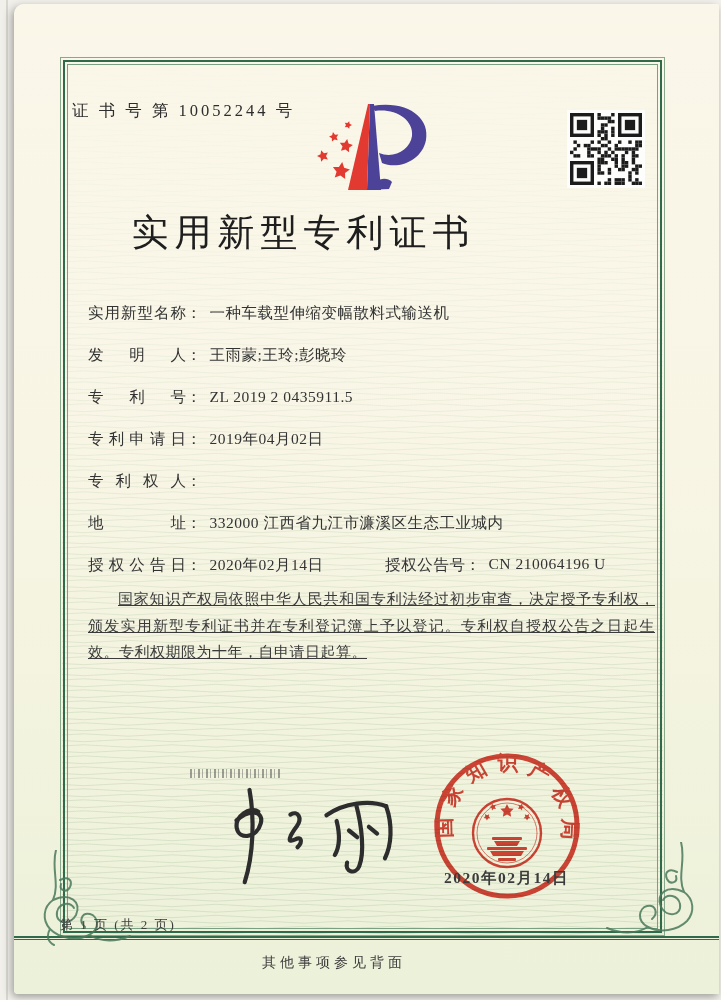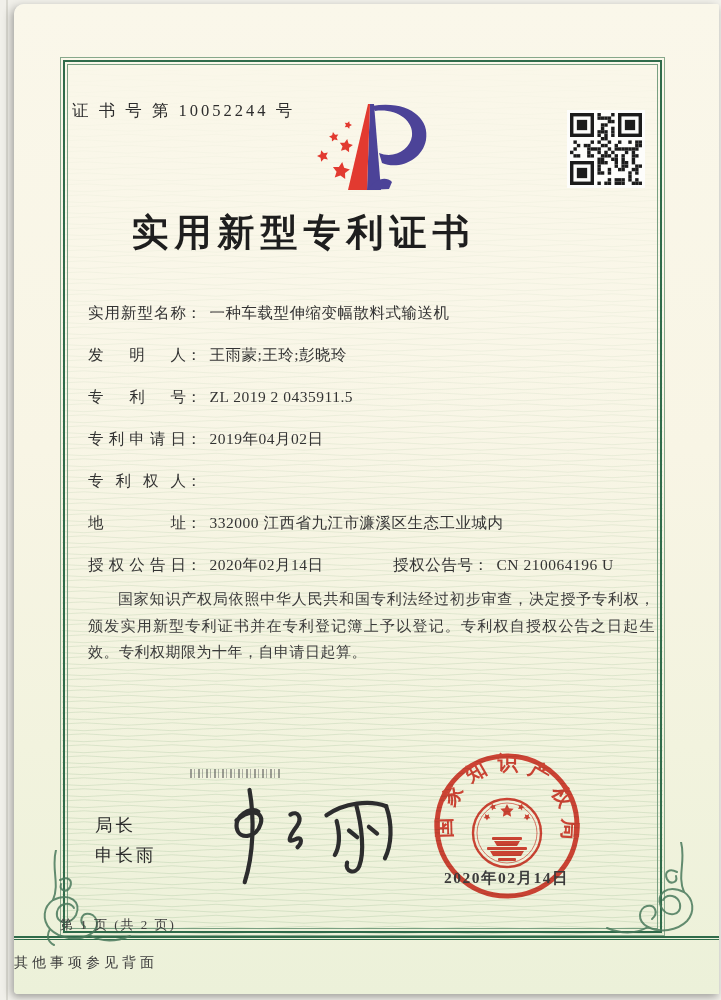--- a/index.html
+++ b/index.html
@@ -32,52 +32,52 @@
   .ornament { position:absolute; z-index:4; }
   .ornament.left { left:26px; top:846px; }
   .ornament.right { right:22px; top:838px; transform:scaleX(-1); }
 
   
   .cert-no { position:absolute; left:58px; top:96px; font-size:16.5px; letter-spacing:3px;
     color:#2d2d2d; z-index:5; }
   .logo { position:absolute; left:266px; top:94px; z-index:5; }
   .qr { position:absolute; left:553px; top:106px; width:78px; height:78px; z-index:5; background:#fdfdfb; padding:3px; }
   .title { position:absolute; left:0; top:204px; width:579px; text-align:center;
-    font-size:37px; font-weight:bold; letter-spacing:6px; color:#1e1e1e; z-index:5; }
+    font-size:37px; font-weight:normal; letter-spacing:6px; color:#1e1e1e; z-index:5; }
 
   
   .fields { position:absolute; left:74px; top:288px; width:580px; z-index:5; color:#333; }
   .frow { height:42px; display:flex; align-items:center; font-size:15.5px; position:relative; }
   .flabel { display:inline-block; width:98px; text-align:justify; text-align-last:justify; color:#333; }
   .colon { margin-right:8px; }
   .fvalue { letter-spacing:.5px; }
-  .grant2 { position:absolute; left:305px; display:flex; align-items:center; }
+  .grant2 { position:absolute; left:297px; display:flex; }
   .grant2 .flabel { width:80px; }
 
   
   .paras { position:absolute; left:74px; top:582px; width:567px; z-index:5; color:#3a3a3a;
-    font-size:15px; line-height:26.5px; text-align:justify; letter-spacing:.5px; }
+    font-size:15px; line-height:26.5px; text-align:justify; letter-spacing:.5px;text-decoration:underline; }
   .paras p { text-indent:2em; }
 
   
   .signer { position:absolute; left:81px; top:806px; z-index:5; font-size:17.5px;
     letter-spacing:3px; color:#2c2c2c; line-height:30px; }
   .signature { position:absolute; left:185px; top:772px; z-index:5; }
   .barcode-bleed { position:absolute; left:176px; top:765px; width:92px; height:9px; z-index:4;
     opacity:.55; background:repeating-linear-gradient(90deg,#555 0 2px,transparent 2px 4px,#777 4px 5px,transparent 5px 8px); }
 
   
   .seal { position:absolute; left:418px; top:747px; z-index:6; opacity:.93; mix-blend-mode:multiply; }
   .seal-date { position:absolute; left:430px; top:864px; z-index:7; font-size:15.5px;
     letter-spacing:1.5px; color:#3b3b3b; font-weight:bold; }
 
   
   .page-info { position:absolute; left:46px; top:912px; width:570px; text-align:left;
     font-size:13px; letter-spacing:2px; color:#3d3d3d; z-index:5; }
-  .back-note { position:absolute; left:0; top:950px; width:640px; 
+  .back-note { position:absolute; left:0; top:950px; width:640px; text-align:center;
     font-size:14px; letter-spacing:4px; color:#3d3d3d; z-index:5; }
 </style>
 </head>
 <body>
 
 <div class="scan-edge"></div>
 
 <div class="page">
 
   <svg id="guilloche-svg" width="601" height="877">
@@ -456,24 +456,20 @@
           <span class="colon">：</span>
         <span class="fvalue">CN 210064196 U</span>
       </span>
     </div>
   </div>
 
   <div class="paras">
     <p>国家知识产权局依照中华人民共和国专利法经过初步审查，决定授予专利权，颁发实用新型专利证书并在专利登记簿上予以登记。专利权自授权公告之日起生效。专利权期限为十年，自申请日起算。</p>
   </div>
 
-  <div class="signer">
-    <div>局长</div>
-    <div>申长雨</div>
-  </div>
   <div class="barcode-bleed"></div>
 
   <svg class="signature" width="215" height="112" viewBox="0 0 215 112">
     <g fill="none" stroke="#1d1d20" stroke-width="4.2" stroke-linecap="round" opacity=".92" transform="rotate(-2 107 56)">
       <path d="M38,42 C52,30 66,34 62,46 C58,60 40,62 38,50 C36,38 52,28 60,34"></path>
       <path d="M52,12 C56,40 54,76 44,104"></path>
       <path d="M92,38 C100,34 104,42 98,50 C90,60 87,67 96,63 C102,60 104,65 98,71"></path>
       <path d="M128,40 C146,28 172,26 188,33"></path>
       <path d="M138,46 C141,60 140,72 135,80"></path>
       <path d="M158,30 C163,52 165,78 159,92 C155,101 144,97 147,88"></path>

